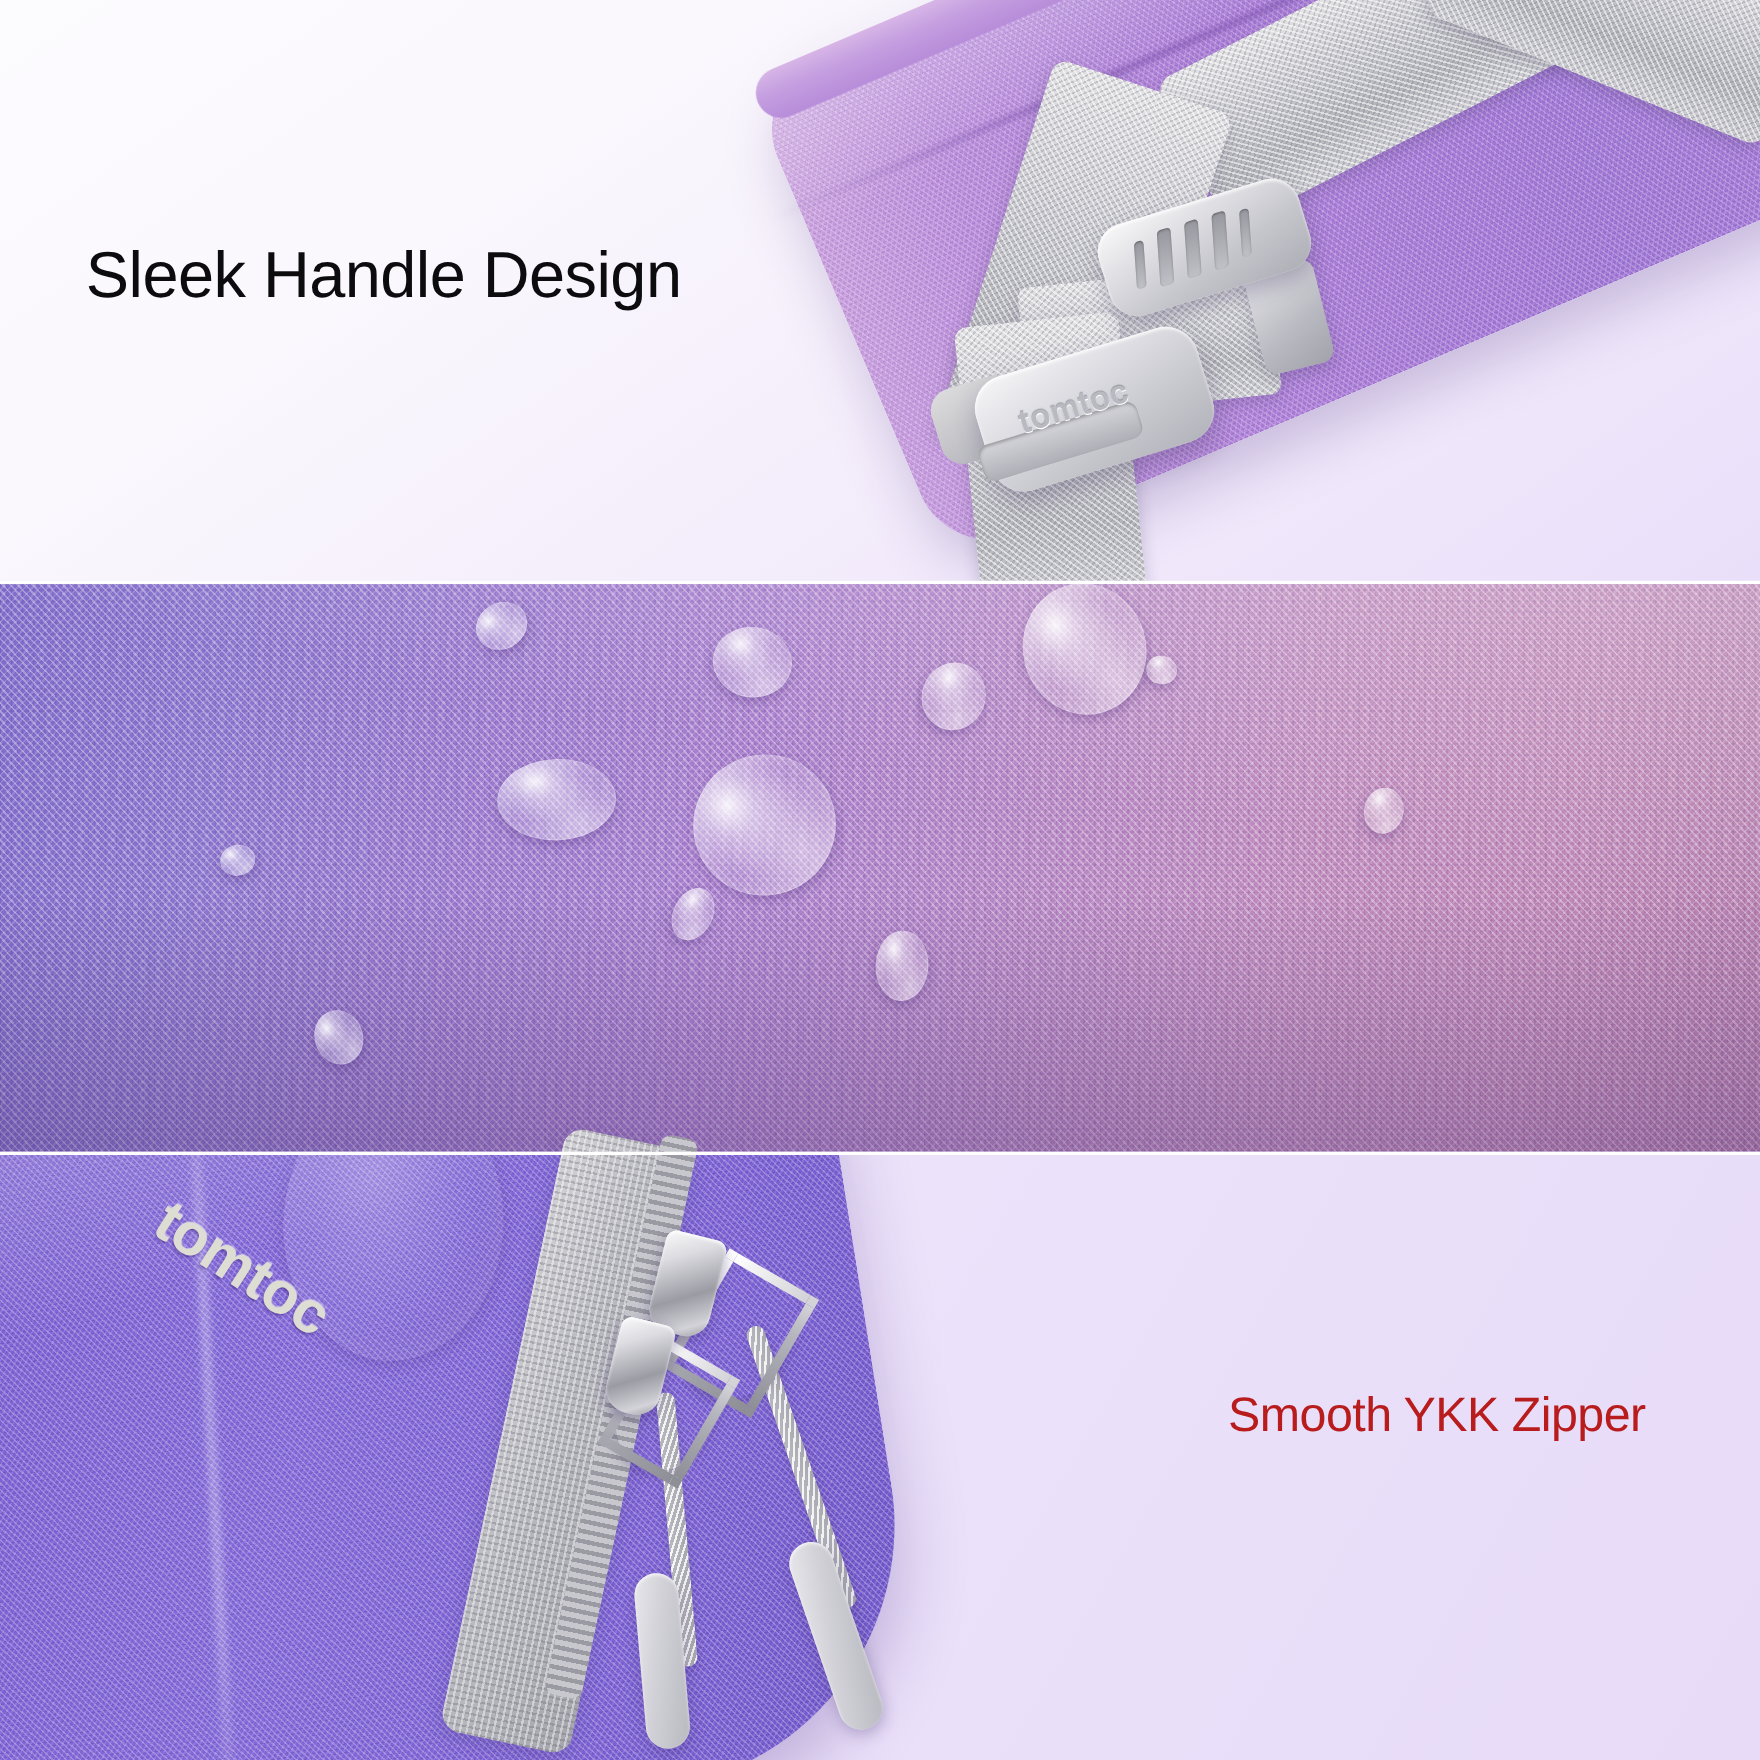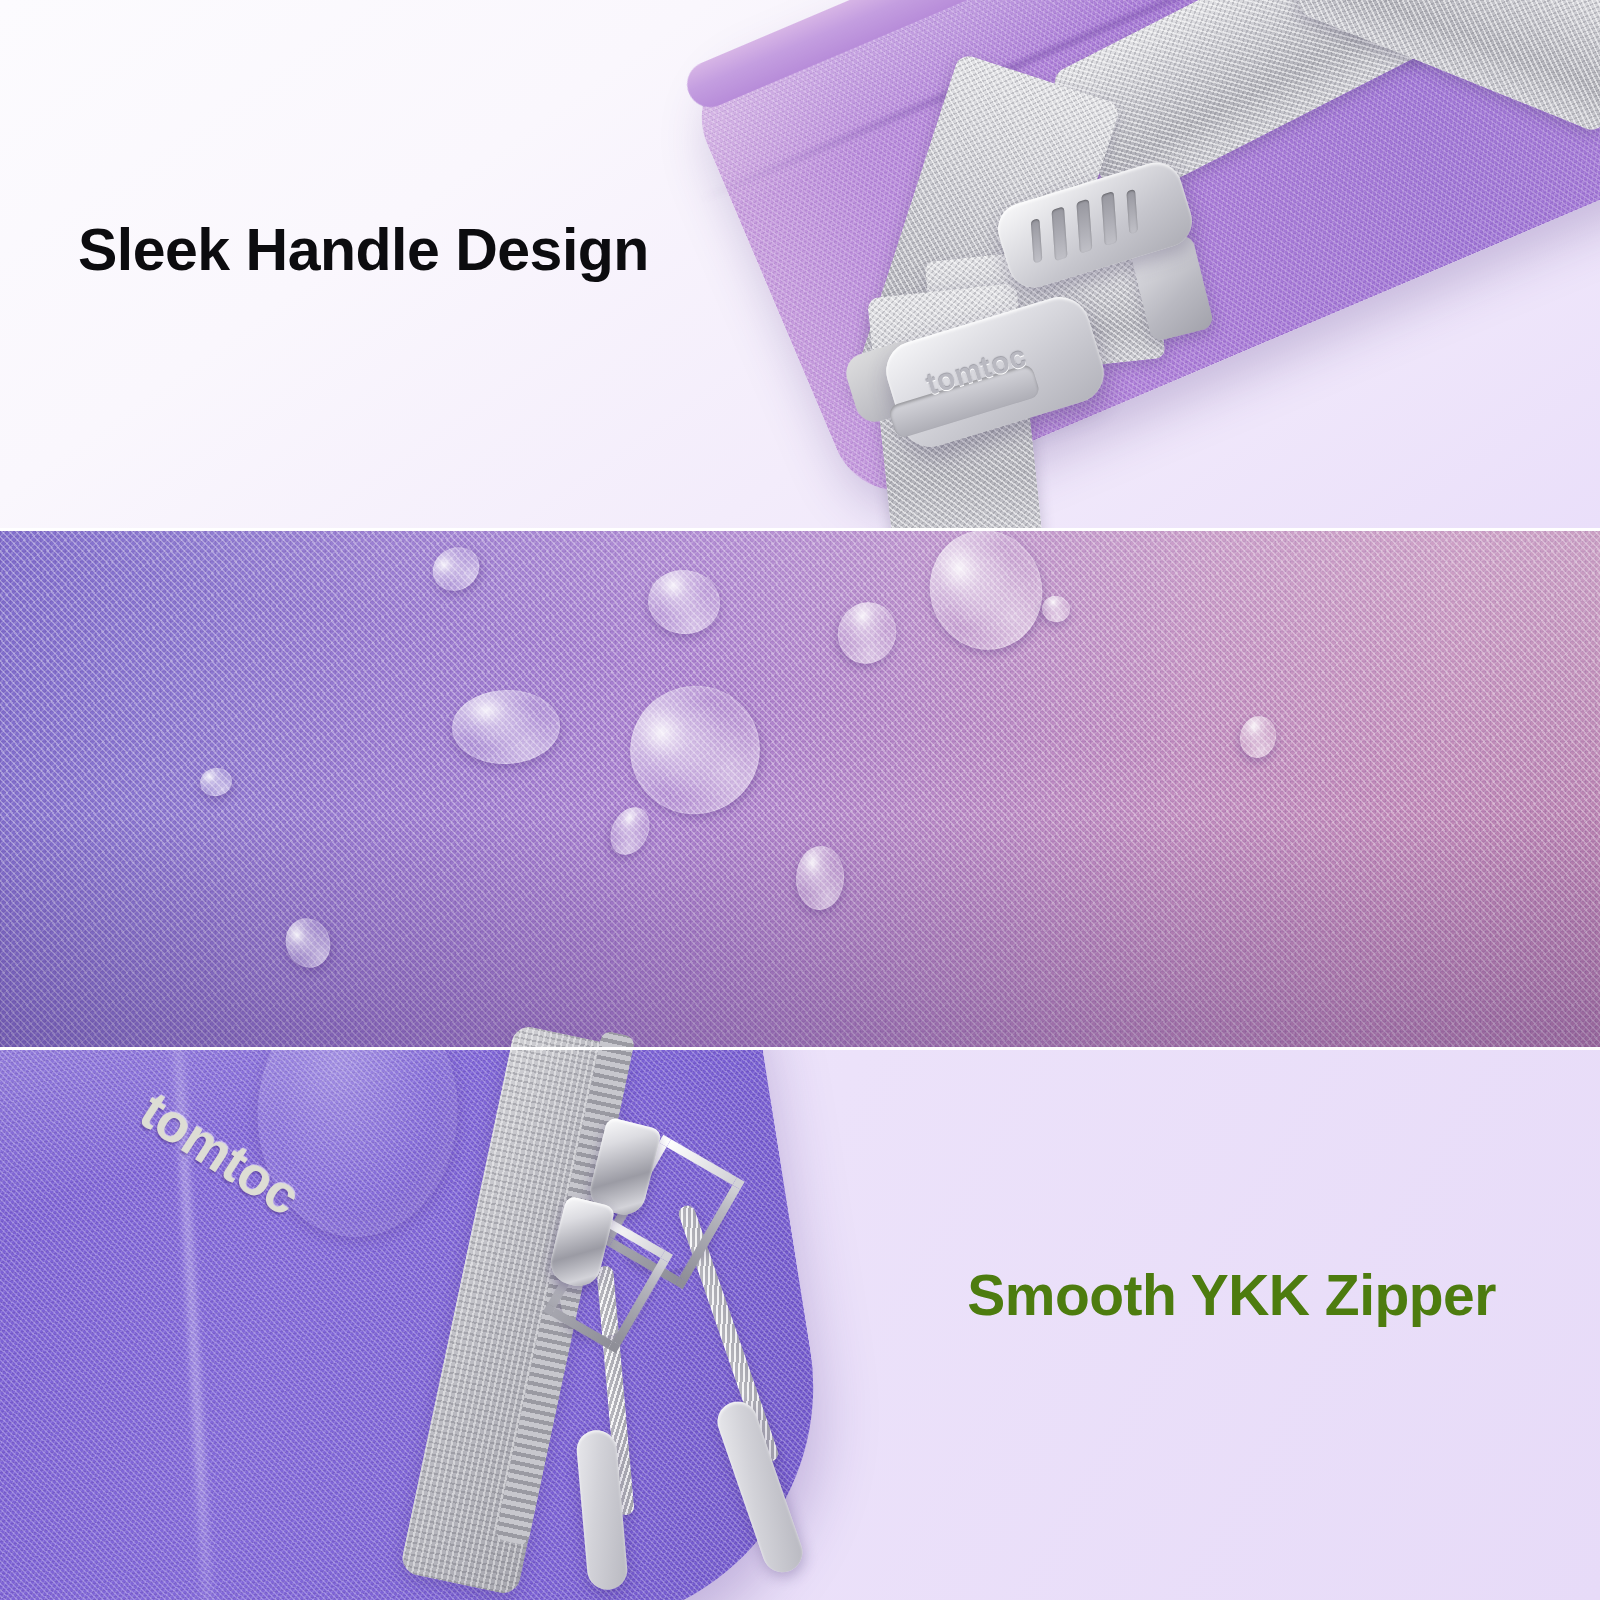--- a/index.html
+++ b/index.html
@@ -14,24 +14,24 @@
   .panel{position:absolute;left:0;width:1600px;overflow:hidden;}
   #panel-handle{top:0;height:528px;
     background:linear-gradient(145deg,#fcfbfe 0%,#faf7fd 30%,#f3ecfb 62%,#eadffa 100%);}
   #panel-water{top:531px;height:516px;background:#9f7fd0;}
   #panel-zipper{top:1049px;height:551px;
     background:linear-gradient(120deg,#f1e9fc 0%,#ece2fa 45%,#e7dbf8 100%);}
 
   .divider{position:absolute;left:0;width:1600px;height:3px;background:#ffffff;z-index:40;}
 
   
-  .caption{position:absolute;z-index:60;white-space:nowrap;font-weight:700;letter-spacing:-.5px;}
+  .caption{position:absolute;z-index:60;white-space:nowrap;font-weight:400;letter-spacing:-.5px;}
   #cap-handle{left:78px;top:216px;font-size:59px;color:#0c0c0f;}
   #cap-water{right:104px;top:757px;font-size:57px;color:#ffffff;letter-spacing:0px;}
-  #cap-zipper{right:104px;top:1262px;font-size:57px;color:#4d7c0f;margin-left:45px;}
+  #cap-zipper{right:104px;top:1262px;font-size:44px;color:#b91c1c;margin-left:45px;}
 
   
   .weave{position:absolute;inset:-40px;pointer-events:none;}
 
   
   #p1-bodywrap{position:absolute;left:620px;top:-40px;width:1060px;height:620px;}
   
   #case-body{
     position:absolute;left:60px;top:120px;width:1240px;height:470px;
     transform:rotate(-23deg);transform-origin:0 0;

